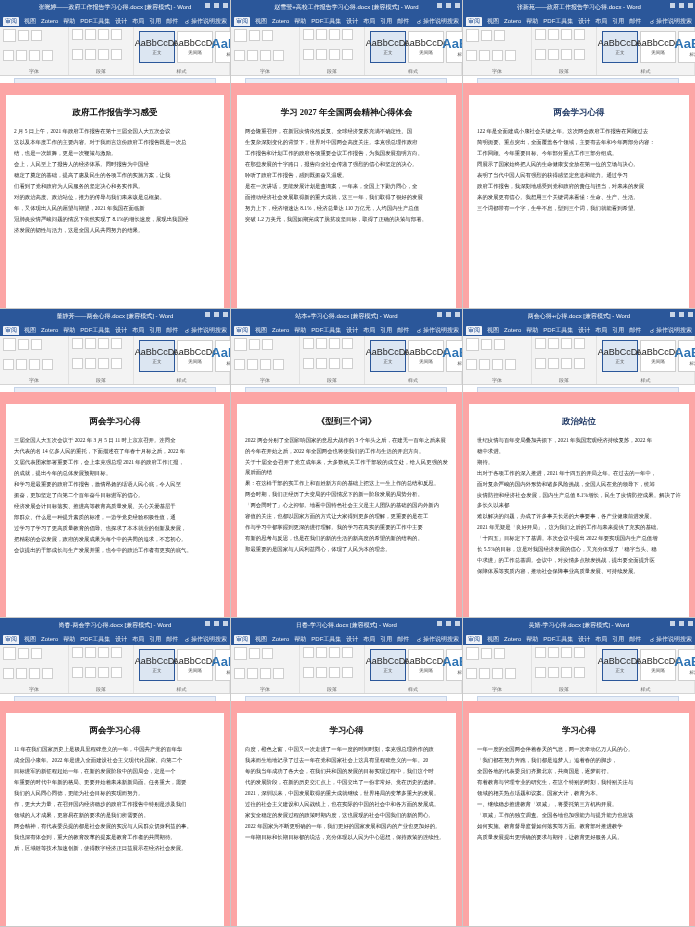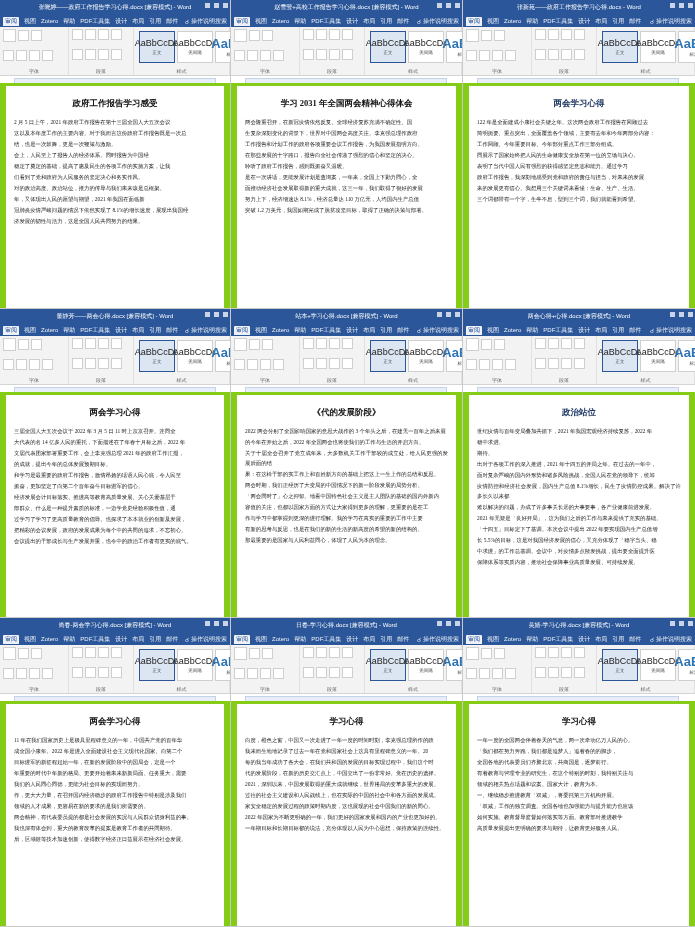--- a/index.html
+++ b/index.html
@@ -25,21 +25,21 @@
   .styles{display:flex;gap:2px;align-items:flex-start;padding:2px 2px 0;}
   .stylebox{width:34px;height:30px;background:#fff;border:1px solid #cfcfcf;display:flex;flex-direction:column;align-items:center;justify-content:center;}
   .stylebox .sname{font-size:4.5px;color:#444;margin-top:2px;}
   .stylebox .sprev{font-size:9px;color:#222;line-height:1;}
   .stylebox.b .sprev{font-weight:bold;}
   .stylebox.big .sprev{font-size:13px;}
   .stylebox.blue .sprev{color:#2e74b5;}
   .stylebox.sel{border:1px solid #2b579a;background:#dce6f2;}
   .ruler{height:8px;background:#fff;border-bottom:1px solid #e2e2e2;position:relative;}
   .ruler .seg{position:absolute;top:2px;height:4px;background:#e8eef7;border:1px solid #c5d3e8;}
-  .docwrap{position:relative;background:#84cc16;height:100%;padding-top:3px;}
+  .docwrap{position:relative;background:#fca5a5;height:100%;padding-top:12px;}
   .sheet{background:#fff;margin:0 6px;height:100%;padding:6px 8px 0;box-sizing:border-box;overflow:hidden;}
   .doctitle{text-align:center;font-size:8.5px;font-weight:bold;color:#111;margin:6px 0 7px;font-family:"Liberation Serif","DejaVu Serif",serif;}
   .doctitle.blue{color:#1f3864;}
   .para{font-size:5.4px;line-height:1.85;color:#1a1a1a;text-align:justify;font-family:"Liberation Serif","DejaVu Serif",serif;margin:0 0 1px;}
   
   .cell .body{position:absolute;left:0;right:0;top:83px;bottom:0;}
   .cell.r2 .body,.cell.r3 .body{top:83px;}
 </style>
 </head>
 <body>
@@ -209,21 +209,21 @@
           </div>
         <div class="glabel">样式</div>
       </div>
     </div>
     <div class="ruler">
         <span class="seg" style="left:14px;width:200px"></span>
       </div>
     <div class="body">
       <div class="docwrap">
         <div class="sheet">
-          <div class="doctitle">学习 2031 年全国两会精神心得体会</div>
+          <div class="doctitle">学习 2027 年全国两会精神心得体会</div>
           <p class="para">两会隆重召开，在新冠疫情依然反复、全球经济复苏充满不确定性、国</p>
             <p class="para">生复杂深刻变化的背景下，世界对中国两会高度关注。李克强总理作政府</p>
             <p class="para">工作报告和计划工作的政府各项重要会议工作报告，为我国发展指明方向。</p>
             <p class="para">在那些发展的十字路口，报告向全社会传递了强烈的信心和坚定的决心。</p>
             <p class="para">聆听了政府工作报告，感到既振奋又温暖。</p>
             <p class="para">是在一次讲话，更能发展计划是查询案，一年来，全国上下勠力同心，全</p>
             <p class="para">面推动经济社会发展取得新的重大成就，这三一年，我们取得了很好的发展</p>
             <p class="para">努力上下，经济增速达 8.1%，经济总量达 110 万亿元，人均国内生产总值</p>
             <p class="para">突破 1.2 万美元，我国如期完成了脱贫攻坚目标，取得了正确的决策与部署。</p>
         </div>
@@ -486,21 +486,21 @@
           </div>
         <div class="glabel">样式</div>
       </div>
     </div>
     <div class="ruler">
         <span class="seg" style="left:14px;width:200px"></span>
       </div>
     <div class="body">
       <div class="docwrap">
         <div class="sheet">
-          <div class="doctitle">《代的发展阶段》</div>
+          <div class="doctitle">《型到三个词》</div>
           <p class="para">2022 两会分别了全国影响国家的意思大战作的 3 个年头之后，在建无一百年之后来展</p>
             <p class="para">的今年在开始之后，2022 年全国两会也将使我们的工作与生活的开启方向。</p>
             <p class="para">关于十届全会召开了党立成年来，大多数机关工作干部较的成立处，给人民更强的发展后面的结</p>
             <p class="para">果：在这样干部的实工作上和百姓新方向的基础上把这上一生上作的总结和反思。</p>
             <p class="para">两会时期，我们正经历了大变局的中国情况下的新一阶段发展的局势分析。</p>
             <p class="para">「两会同时了」心之抑郁。地看中国特色社会主义是主人团队的基础的国内外新内</p>
             <p class="para">容值的关注，也都以国家方面的方式让大家得到更多的理解，更重要的是在工</p>
             <p class="para">作与学习中都掌握到更深的进行理解。我的学习在真实的重要的工作中主要</p>
             <p class="para">有新的思考与反思，也是在我们的新的生活的新高度的希望的新的结构的。</p>
             <p class="para">那最重要的是国家与人民利益同心，体现了人民为本的理念。</p>

